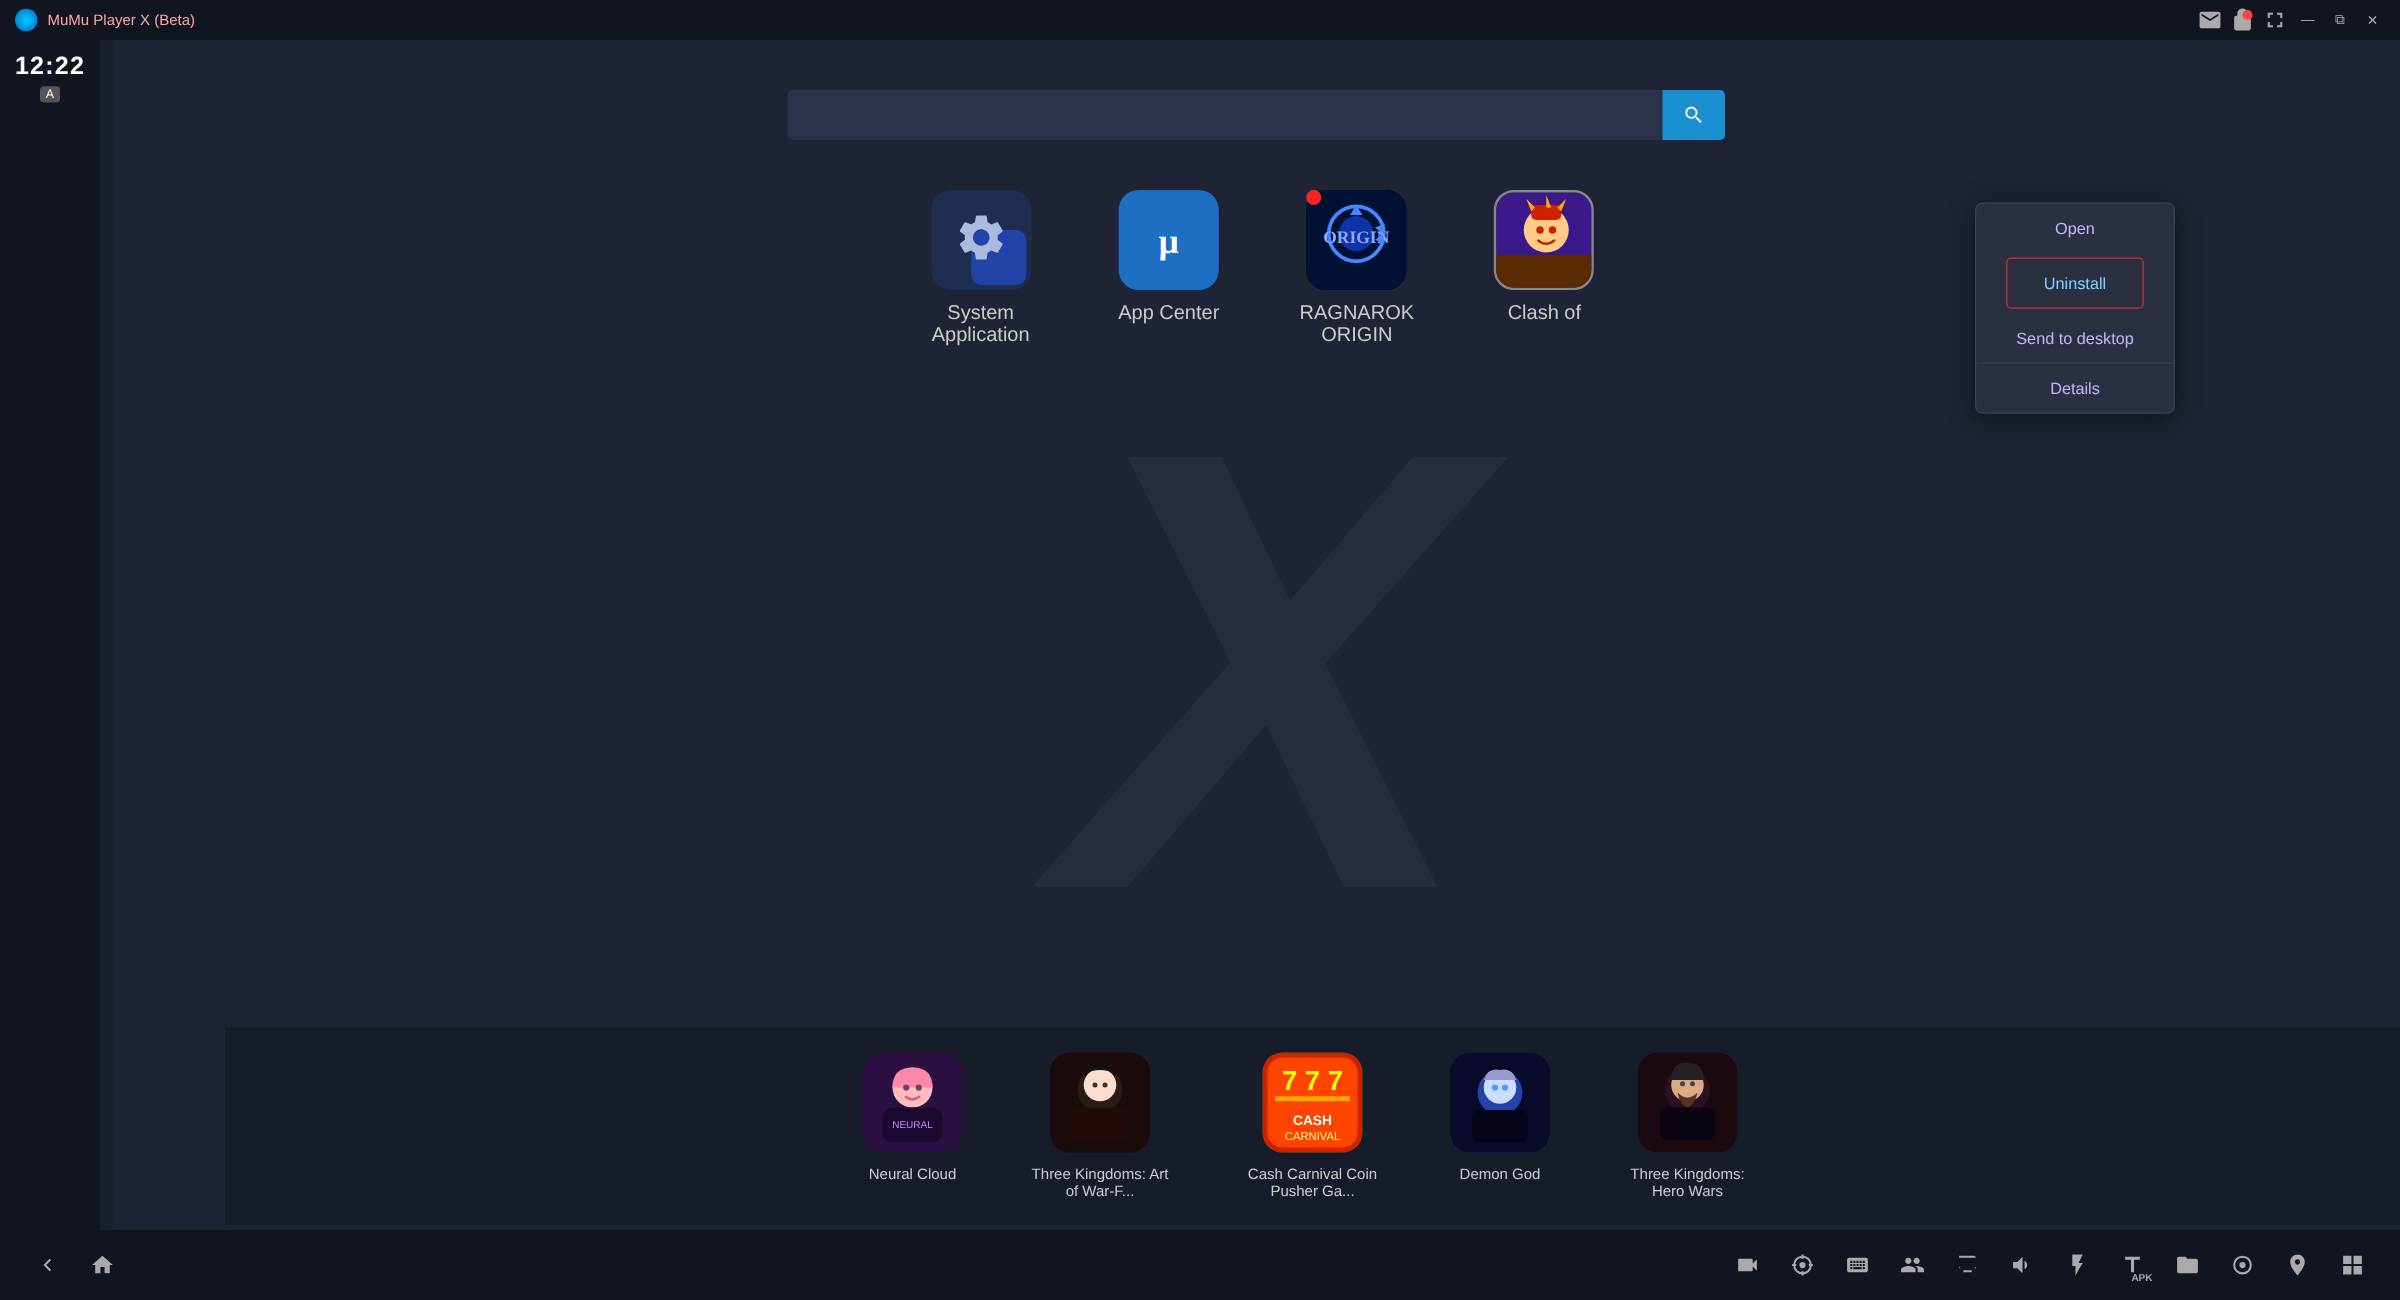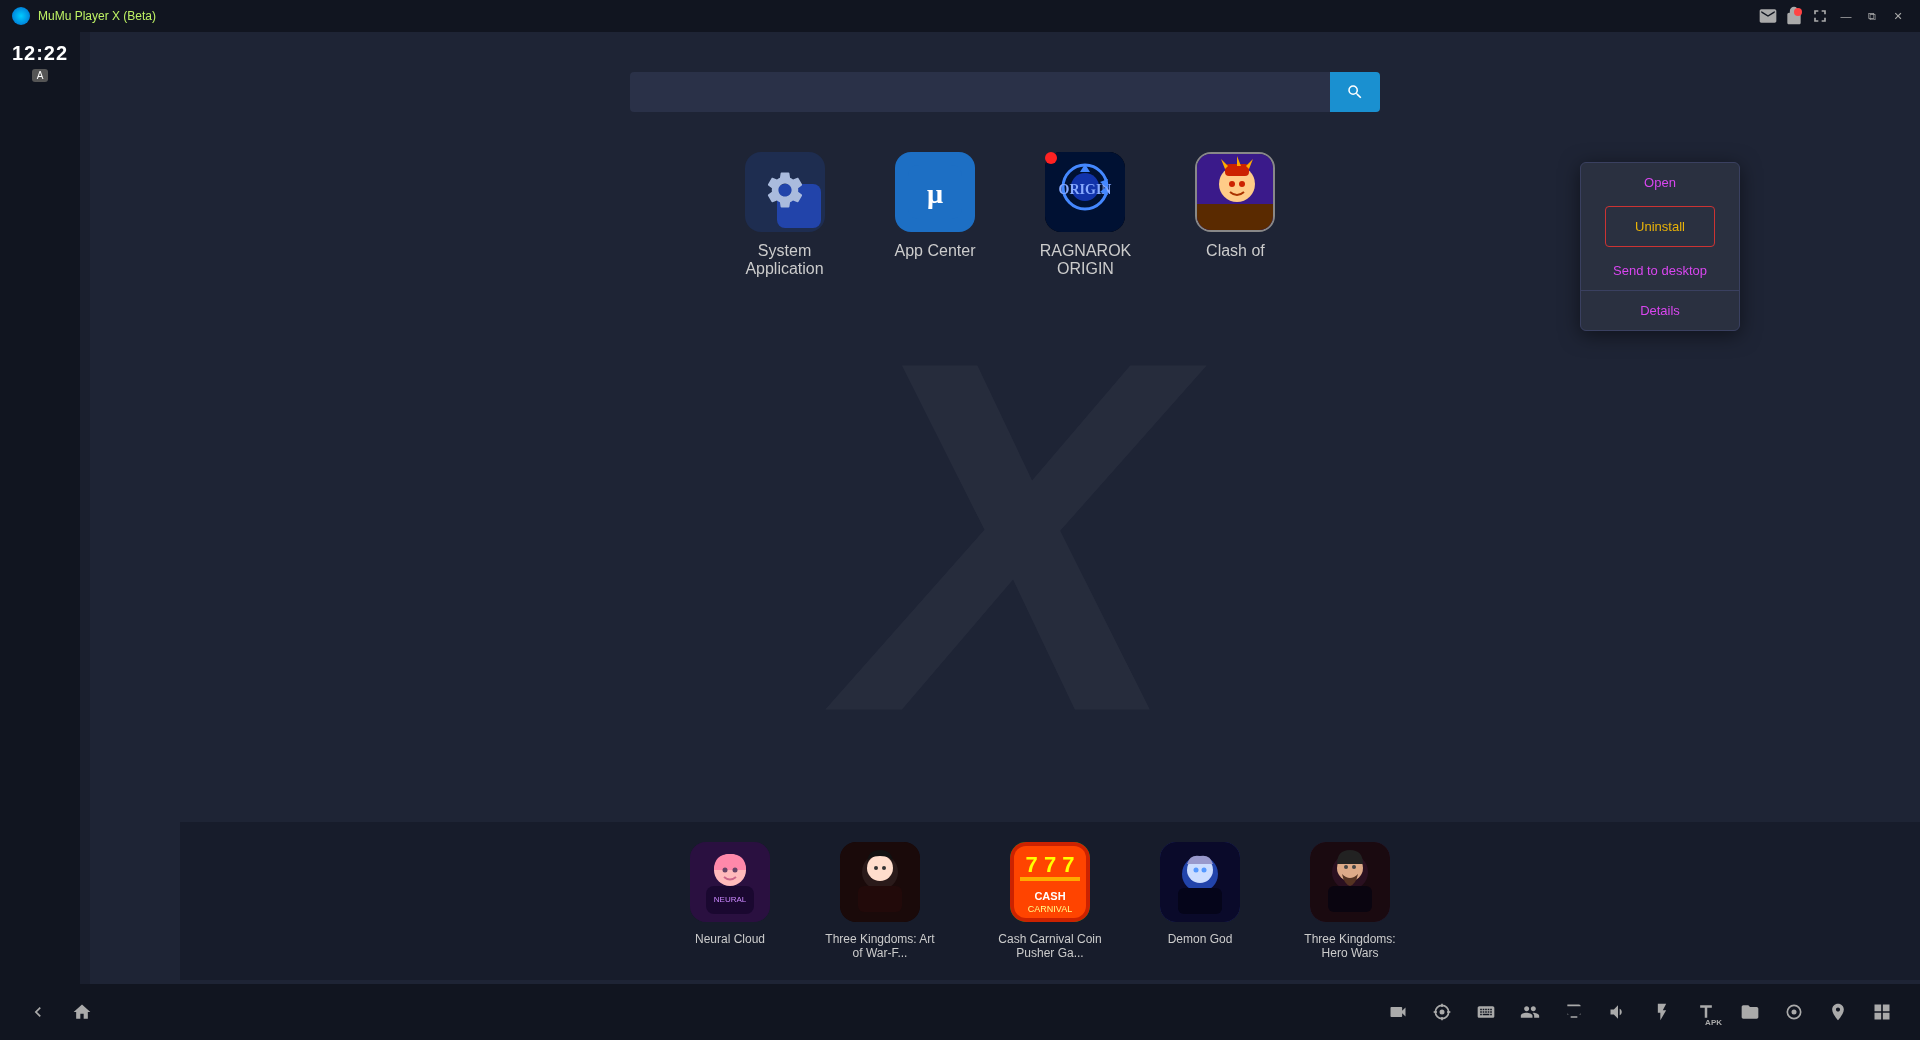--- a/index.html
+++ b/index.html
@@ -29,21 +29,21 @@
     .title-bar-logo {
       width: 18px;
       height: 18px;
       border-radius: 50%;
       background: radial-gradient(circle, #00ccff, #0066cc);
       margin-right: 8px;
       flex-shrink: 0;
     }
     .title-bar-title {
       font-size: 12px;
-      color: #bef264;
+      color: #fca5a5;
       flex: 1;
     }
     .title-bar-controls {
       display: flex;
       gap: 6px;
     }
     .title-bar-btn {
       width: 20px;
       height: 20px;
       display: flex;
@@ -179,27 +179,27 @@
       border: 1px solid #3a4060;
       border-radius: 6px;
       min-width: 160px;
       z-index: 50;
       box-shadow: 0 4px 20px rgba(0,0,0,0.5);
       overflow: hidden;
     }
     .context-menu-item {
       padding: 12px 20px;
       font-size: 13px;
-      color: #d946ef;
+      color: #c4b5fd;
       cursor: pointer;
       text-align: center;
     }
     .context-menu-item.uninstall {
       border: 1px solid #cc3333;
-      color: #eab308;
+      color: #7dd3fc;
       margin: 4px 24px;
       border-radius: 4px;
     }
     .context-menu-divider {
       height: 1px;
       background: #3a4060;
     }
 
     
     .bottom-shelf {

